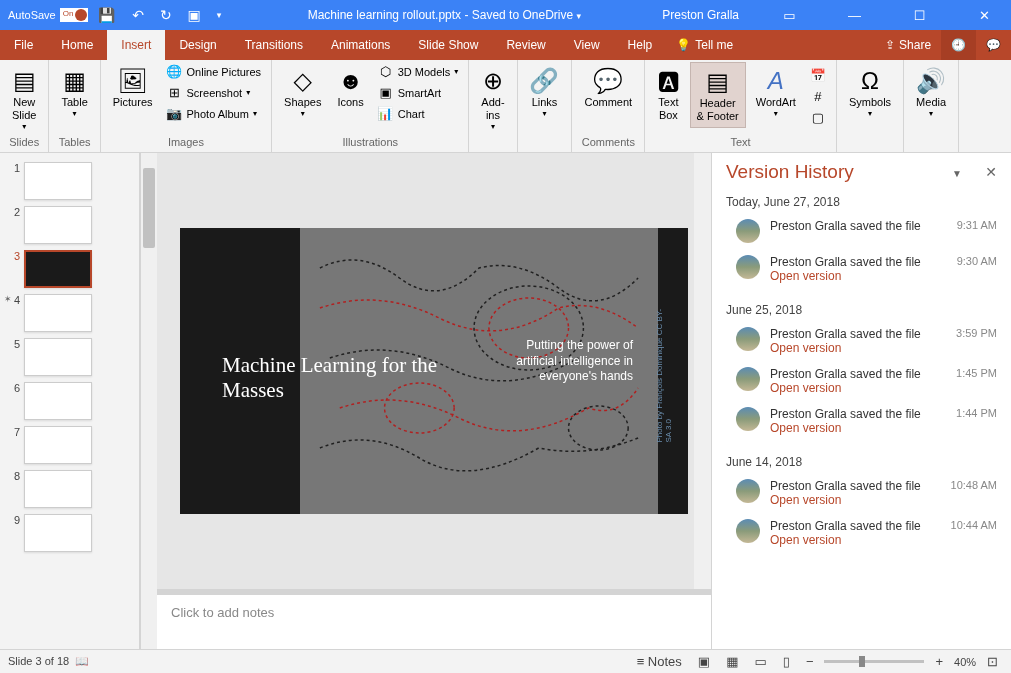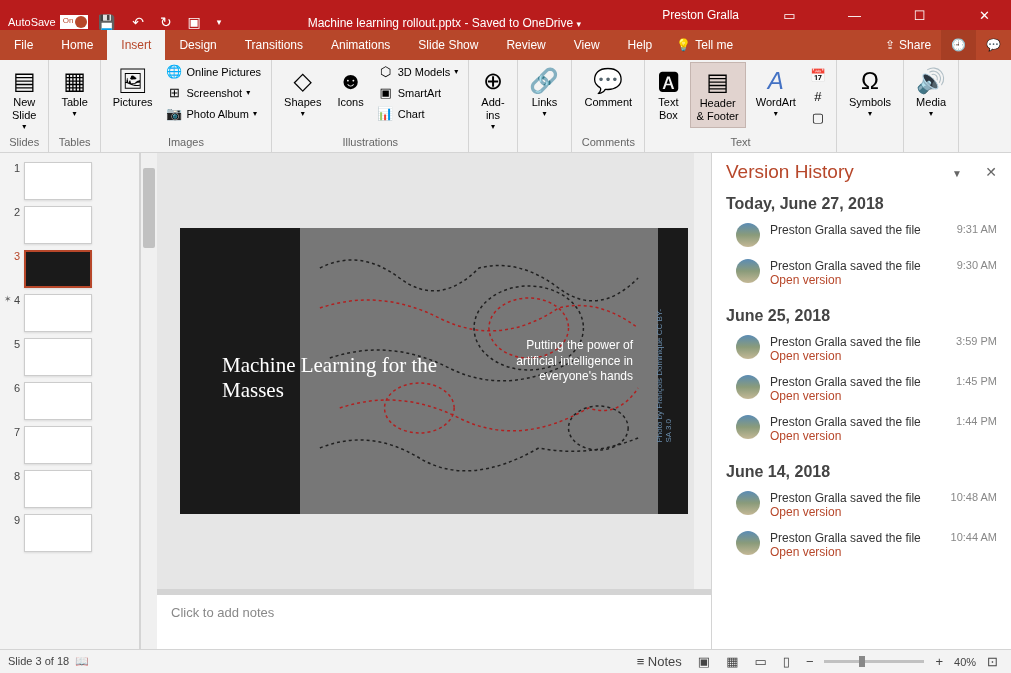--- a/index.html
+++ b/index.html
@@ -1,17 +1,17 @@
 <!DOCTYPE html>
 <html><head>
 <meta charset="utf-8">
 <style>
 * { margin: 0; padding: 0; box-sizing: border-box; font-family: 'Segoe UI', Arial, sans-serif; }
 body { background: #fff; width: 1011px; height: 673px; overflow: hidden; font-size: 12px; }
-.titlebar { background: #b91c1c; height: 30px; display: flex; align-items: flex-end; color: #fff; }
+.titlebar { background: #3b82f6; height: 30px; display: flex; align-items: center; color: #fff; }
 .titlebar-left { display: flex; align-items: center; gap: 6px; padding-left: 8px; }
 .autosave { display: flex; align-items: center; gap: 4px; font-size: 11px; }
 .toggle { width: 28px; height: 14px; background: #fff; border-radius: 0; position: relative; }
 .toggle::after { content: ''; position: absolute; right: 1px; top: 1px; width: 12px; height: 12px; background: #B7472A; border-radius: 50%; }
 .qat-icon { font-size: 14px; padding: 0 5px; cursor: pointer; }
 .titlebar-center { flex: 1; text-align: center; font-size: 12px; }
 .titlebar-right { display: flex; align-items: center; gap: 20px; padding-right: 4px; }
 .win-btn { width: 45px; height: 30px; display: flex; align-items: center; justify-content: center; font-size: 13px; }
 .ribbon-tabs { background: #B7472A; height: 30px; display: flex; align-items: center; color: #fff; }
 .tab { padding: 0 14px; height: 30px; display: flex; align-items: center; font-size: 12px; cursor: pointer; }
@@ -47,21 +47,21 @@
 .slide-sub { position: absolute; right: 55px; top: 110px; color: #fff; font-size: 12px; text-align: right; width: 140px; line-height: 1.3; }
 .slide-credit { position: absolute; right: 15px; top: 50%; transform: translateY(-50%) rotate(180deg); writing-mode: vertical-rl; font-size: 8px; color: #6b8eae; }
 .editor-scroll { width: 17px; background: #f0f0f0; position: absolute; right: 0; top: 0; bottom: 0; }
 .notes-divider { height: 5px; background: #d4d4d4; cursor: ns-resize; }
 .notes { height: 55px; background: #fff; padding: 10px 14px; color: #888; font-size: 13px; border-top: 1px solid #d4d4d4; }
 .vh-panel { width: 300px; background: #fff; border-left: 1px solid #d4d4d4; padding: 8px 14px; overflow-y: auto; }
 .vh-header { display: flex; align-items: center; justify-content: space-between; margin-bottom: 10px; }
 .vh-title { color: #B7472A; font-size: 19px; font-weight: 400; }
 .vh-close { font-size: 14px; color: #666; cursor: pointer; }
 .vh-drop { font-size: 10px; color: #666; cursor: pointer; margin-right: 20px; }
-.vh-date { font-size: 16px; color: #444; margin-top: 12px; margin-bottom: 6px; font-weight: bold; }
+.vh-date { font-size: 12px; color: #444; margin-top: 12px; margin-bottom: 6px; }
 .vh-entry { display: flex; align-items: flex-start; gap: 10px; padding: 4px 0 8px 10px; }
 .vh-avatar { width: 24px; height: 24px; border-radius: 50%; background: linear-gradient(180deg, #5b8cb5 0%, #8a9b7a 50%, #c4b896 100%); flex-shrink: 0; }
 .vh-info { flex: 1; }
 .vh-text { font-size: 12px; color: #333; }
 .vh-link { font-size: 12px; color: #B7472A; cursor: pointer; }
 .vh-time { font-size: 11px; color: #888; min-width: 55px; text-align: right; }
 .statusbar { height: 24px; background: #f3f3f3; border-top: 1px solid #d4d4d4; display: flex; align-items: center; padding: 0 8px; font-size: 11px; color: #444; }
 .sb-left { display: flex; gap: 6px; }
 .sb-right { margin-left: auto; display: flex; align-items: center; gap: 6px; }
 .sb-btn { padding: 0 5px; cursor: pointer; font-size: 13px; }

